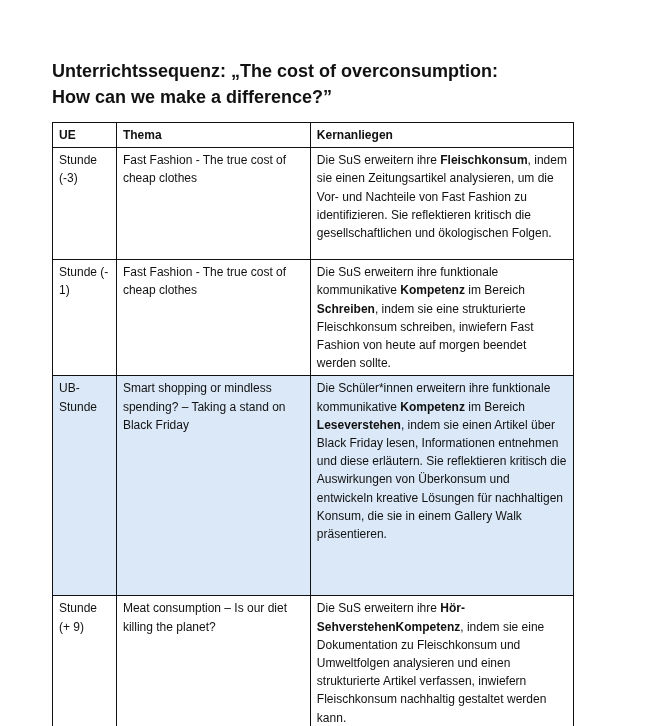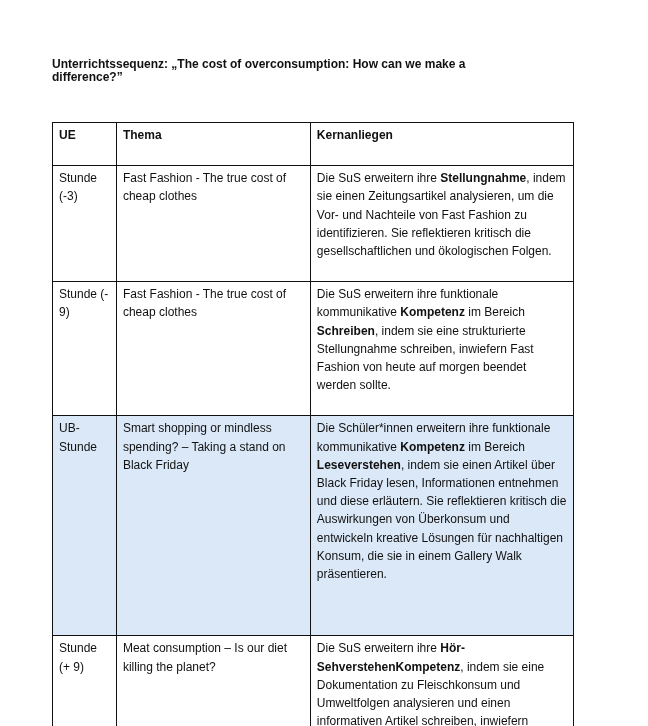--- a/index.html
+++ b/index.html
@@ -1,23 +1,23 @@
 <!DOCTYPE html>
 <html><head>
 <meta charset="utf-8">
 <style>
   html, body { margin: 0; padding: 0; background: #ffffff; }
   body { width: 648px; height: 726px; position: relative; overflow: hidden;
          font-family: "Liberation Sans", "DejaVu Sans", sans-serif; color: #111; }
   .title { position: absolute; left: 52px; top: 58px; width: 470px;
-           font-size: 12px; font-weight: bold; line-height: 13px; }
+           font-size: 18px; font-weight: bold; line-height: 26px; }
   table.seq { position: absolute; left: 52px; top: 122px; width: 522px;
               border-collapse: collapse; table-layout: fixed; font-size: 12px; }
   table.seq td, table.seq th { border: 1.3px solid #111; vertical-align: top;
-              padding: 3px 5px 21px 6px; line-height: 18.2px; text-align: left; margin-left: 8px; }
+              padding: 3px 5px 3px 6px; line-height: 18.2px; text-align: left; margin-left: 8px; }
   table.seq th { font-weight: bold; height: 15px; }
   .col-ue { width: 61px; }
   .col-thema { width: 185px; }
   .col-kern { width: 251px; }
   td.kern { text-align: justify; }
   tr.highlight td { background: #dbe8f7; }
   b { font-weight: bold; }
 </style>
 </head>
 <body>
@@ -32,31 +32,31 @@
   </colgroup>
   <tbody>
       <tr>
     <th>UE</th>
     <th>Thema</th>
     <th>Kernanliegen</th>
   </tr>
   <tr style="height:112px">
     <td>Stunde (-3)</td>
     <td>Fast Fashion - The true cost of cheap clothes</td>
-    <td class="kern"><span>Die SuS erweitern ihre </span><b>Stellungnahme</b><span>, indem sie einen Zeitungsartikel analysieren, um die Vor- und Nachteile von Fast Fashion zu identifizieren. Sie reflektieren kritisch die gesellschaftlichen und ökologischen Folgen.</span></td>
+    <td class="kern"><span>Die SuS erweitern ihre </span><b>Fleischkonsum</b><span>, indem sie einen Zeitungsartikel analysieren, um die Vor- und Nachteile von Fast Fashion zu identifizieren. Sie reflektieren kritisch die gesellschaftlichen und ökologischen Folgen.</span></td>
   </tr>
   <tr style="height:113px">
-    <td>Stunde (- 9)</td>
+    <td>Stunde (- 1)</td>
     <td>Fast Fashion - The true cost of cheap clothes</td>
-    <td class="kern"><span>Die SuS erweitern ihre funktionale kommunikative </span><b>Kompetenz</b><span> im Bereich </span><b>Schreiben</b><span>, indem sie eine strukturierte Stellungnahme schreiben, inwiefern Fast Fashion von heute auf morgen beendet werden sollte.</span></td>
+    <td class="kern"><span>Die SuS erweitern ihre funktionale kommunikative </span><b>Kompetenz</b><span> im Bereich </span><b>Schreiben</b><span>, indem sie eine strukturierte Fleischkonsum schreiben, inwiefern Fast Fashion von heute auf morgen beendet werden sollte.</span></td>
   </tr>
   <tr class="highlight" style="height:220px">
     <td>UB- Stunde</td>
     <td>Smart shopping or mindless spending? – Taking a stand on Black Friday</td>
     <td class="kern"><span>Die Schüler*innen erweitern ihre funktionale kommunikative </span><b>Kompetenz</b><span> im Bereich </span><b>Leseverstehen</b><span>, indem sie einen Artikel über Black Friday lesen, Informationen entnehmen und diese erläutern. Sie reflektieren kritisch die Auswirkungen von Überkonsum und entwickeln kreative Lösungen für nachhaltigen Konsum, die sie in einem Gallery Walk präsentieren.</span></td>
   </tr>
   <tr style="height:131px">
     <td>Stunde (+ 9)</td>
     <td>Meat consumption – Is our diet killing the planet?</td>
-    <td class="kern"><span>Die SuS erweitern ihre </span><b>Hör-SehverstehenKompetenz</b><span>, indem sie eine Dokumentation zu Fleischkonsum und Umweltfolgen analysieren und einen informativen Artikel schreiben, inwiefern Fleischkonsum nachhaltig gestaltet werden kann.</span></td>
+    <td class="kern"><span>Die SuS erweitern ihre </span><b>Hör-SehverstehenKompetenz</b><span>, indem sie eine Dokumentation zu Fleischkonsum und Umweltfolgen analysieren und einen strukturierte Artikel verfassen, inwiefern Fleischkonsum nachhaltig gestaltet werden kann.</span></td>
   </tr>
 </tbody>
   </table>
 
 </body></html>

